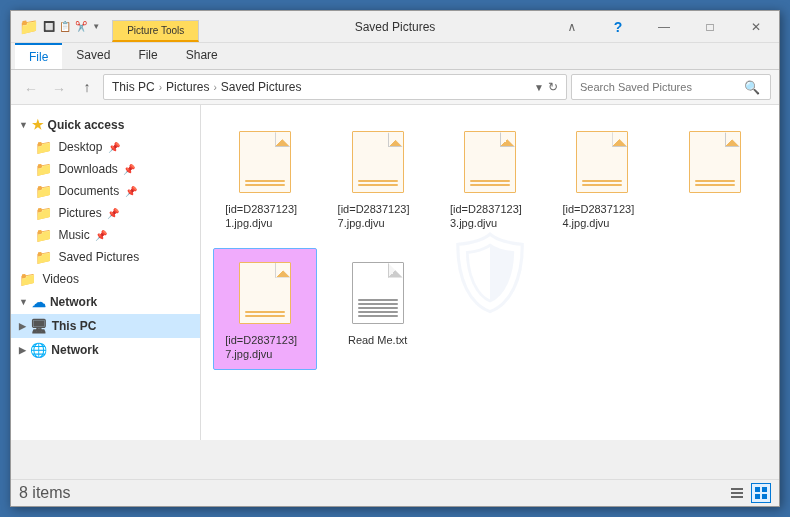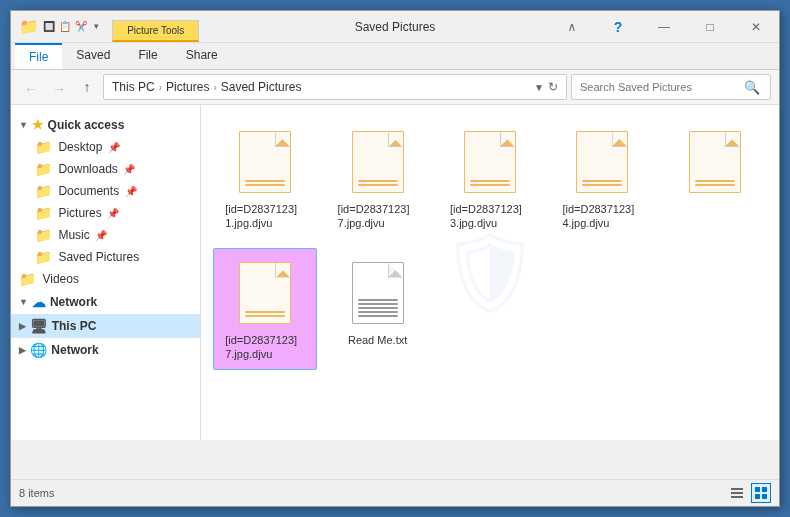--- a/index.html
+++ b/index.html
@@ -286,21 +286,21 @@
       max-width: 80px;
     }
     
     .status-bar {
       display: flex;
       align-items: center;
       justify-content: space-between;
       padding: 3px 8px;
       background: #f0f0f0;
       border-top: 1px solid #ddd;
-      font-size: 11px;
+      font-size: 16px;
       color: #555;
       margin-top: 39px;
     }
     .status-right {
       display: flex;
       gap: 4px;
     }
     .view-btn {
       width: 20px;
       height: 20px;

